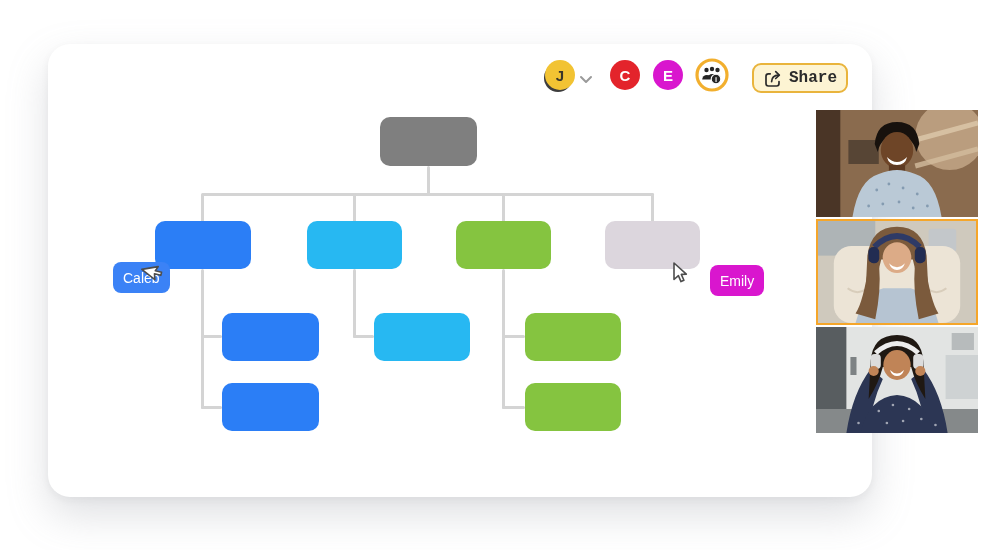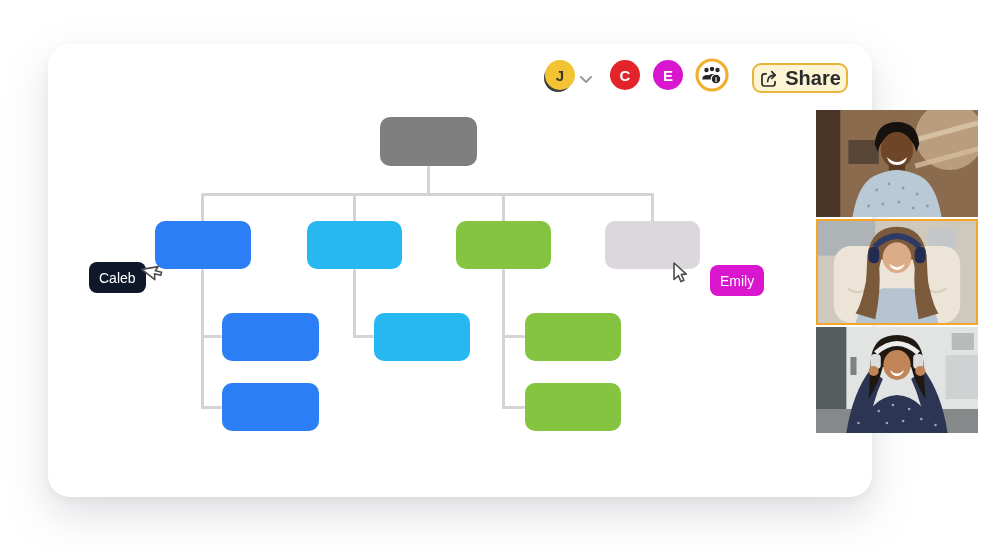--- a/index.html
+++ b/index.html
@@ -18,21 +18,21 @@
   
   .avatar{position:absolute;width:30px;height:30px;border-radius:50%;display:flex;
           align-items:center;justify-content:center;font-size:15px;font-weight:bold;}
   #avatar-j{left:497px;top:16px;box-shadow:-2px 3px 0 -1px #3d3d3d;}
   #avatar-c{left:562px;top:16px;}
   #avatar-e{left:605px;top:16px;}
   .chev{position:absolute;left:531px;top:27px;cursor:pointer;}
   .collab{position:absolute;left:647px;top:14px;width:34px;height:34px;cursor:pointer;}
   .share{position:absolute;left:704px;top:19px;width:96px;height:30px;display:flex;align-items:center;
          justify-content:center;gap:7px;background:#FDF4D3;border:2px solid #E9B43C;border-radius:9px;
-         font-size:20px;font-weight:600;color:#2b2b2b;font-family:Liberation Sans, sans-serif;cursor:pointer;box-sizing:border-box;}
+         font-size:16px;font-weight:600;color:#2b2b2b;font-family:Liberation Mono, monospace;cursor:pointer;box-sizing:border-box;}
 
   
   .cursor-label{position:absolute;height:31px;padding:0 10px;border-radius:8px;color:#fff;
                 font-size:14px;display:flex;align-items:center;}
   #caleb-label{left:41px;top:218px;}
   #emily-label{left:662px;top:221px;}
   .cursor-svg{position:absolute;}
   #caleb-cursor{left:92px;top:214px;}
   #emily-cursor{left:621px;top:216px;}
 
@@ -112,21 +112,21 @@
       <span style="display:flex;">
         <svg width="19" height="19" viewBox="0 0 19 19" fill="none" stroke="#2b2b2b" stroke-width="1.7" stroke-linecap="round" stroke-linejoin="round">
           <path d="M7.2 4.8 H5.4 A2.4 2.4 0 0 0 3 7.2 v7.4 A2.4 2.4 0 0 0 5.4 17 h8.2 a2.4 2.4 0 0 0 2.4-2.4 v-2.0"></path>
           <path d="M8.6 12.6 c0.2-4.3 3-6.2 6.9-6.4"></path>
           <path d="M12.7 2.7 l3.6 3.4 -3.6 3.4"></path>
         </svg>
       </span>
       <span>Share</span>
     </button>
 
-    <div class="cursor-label" id="caleb-label" style="background: #0f172a;">
+    <div class="cursor-label" id="caleb-label" style="background: #3b82f6; margin-left: 24px;">
       <span>Caleb</span>
     </div>
     <span class="cursor-svg" id="caleb-cursor">
       <svg width="28" height="28" viewBox="0 0 28 28">
         <g transform="rotate(-52 12 13) translate(7 4)">
           <path d="M0 0 L0 16.5 L4.4 12.6 L7 18.6 L9.9 17.3 L7.3 11.4 L12.3 11.2 Z" fill="#fff" stroke="#4d4d4d" stroke-width="1.6" stroke-linejoin="round"></path>
         </g>
       </svg>
     </span>
 

